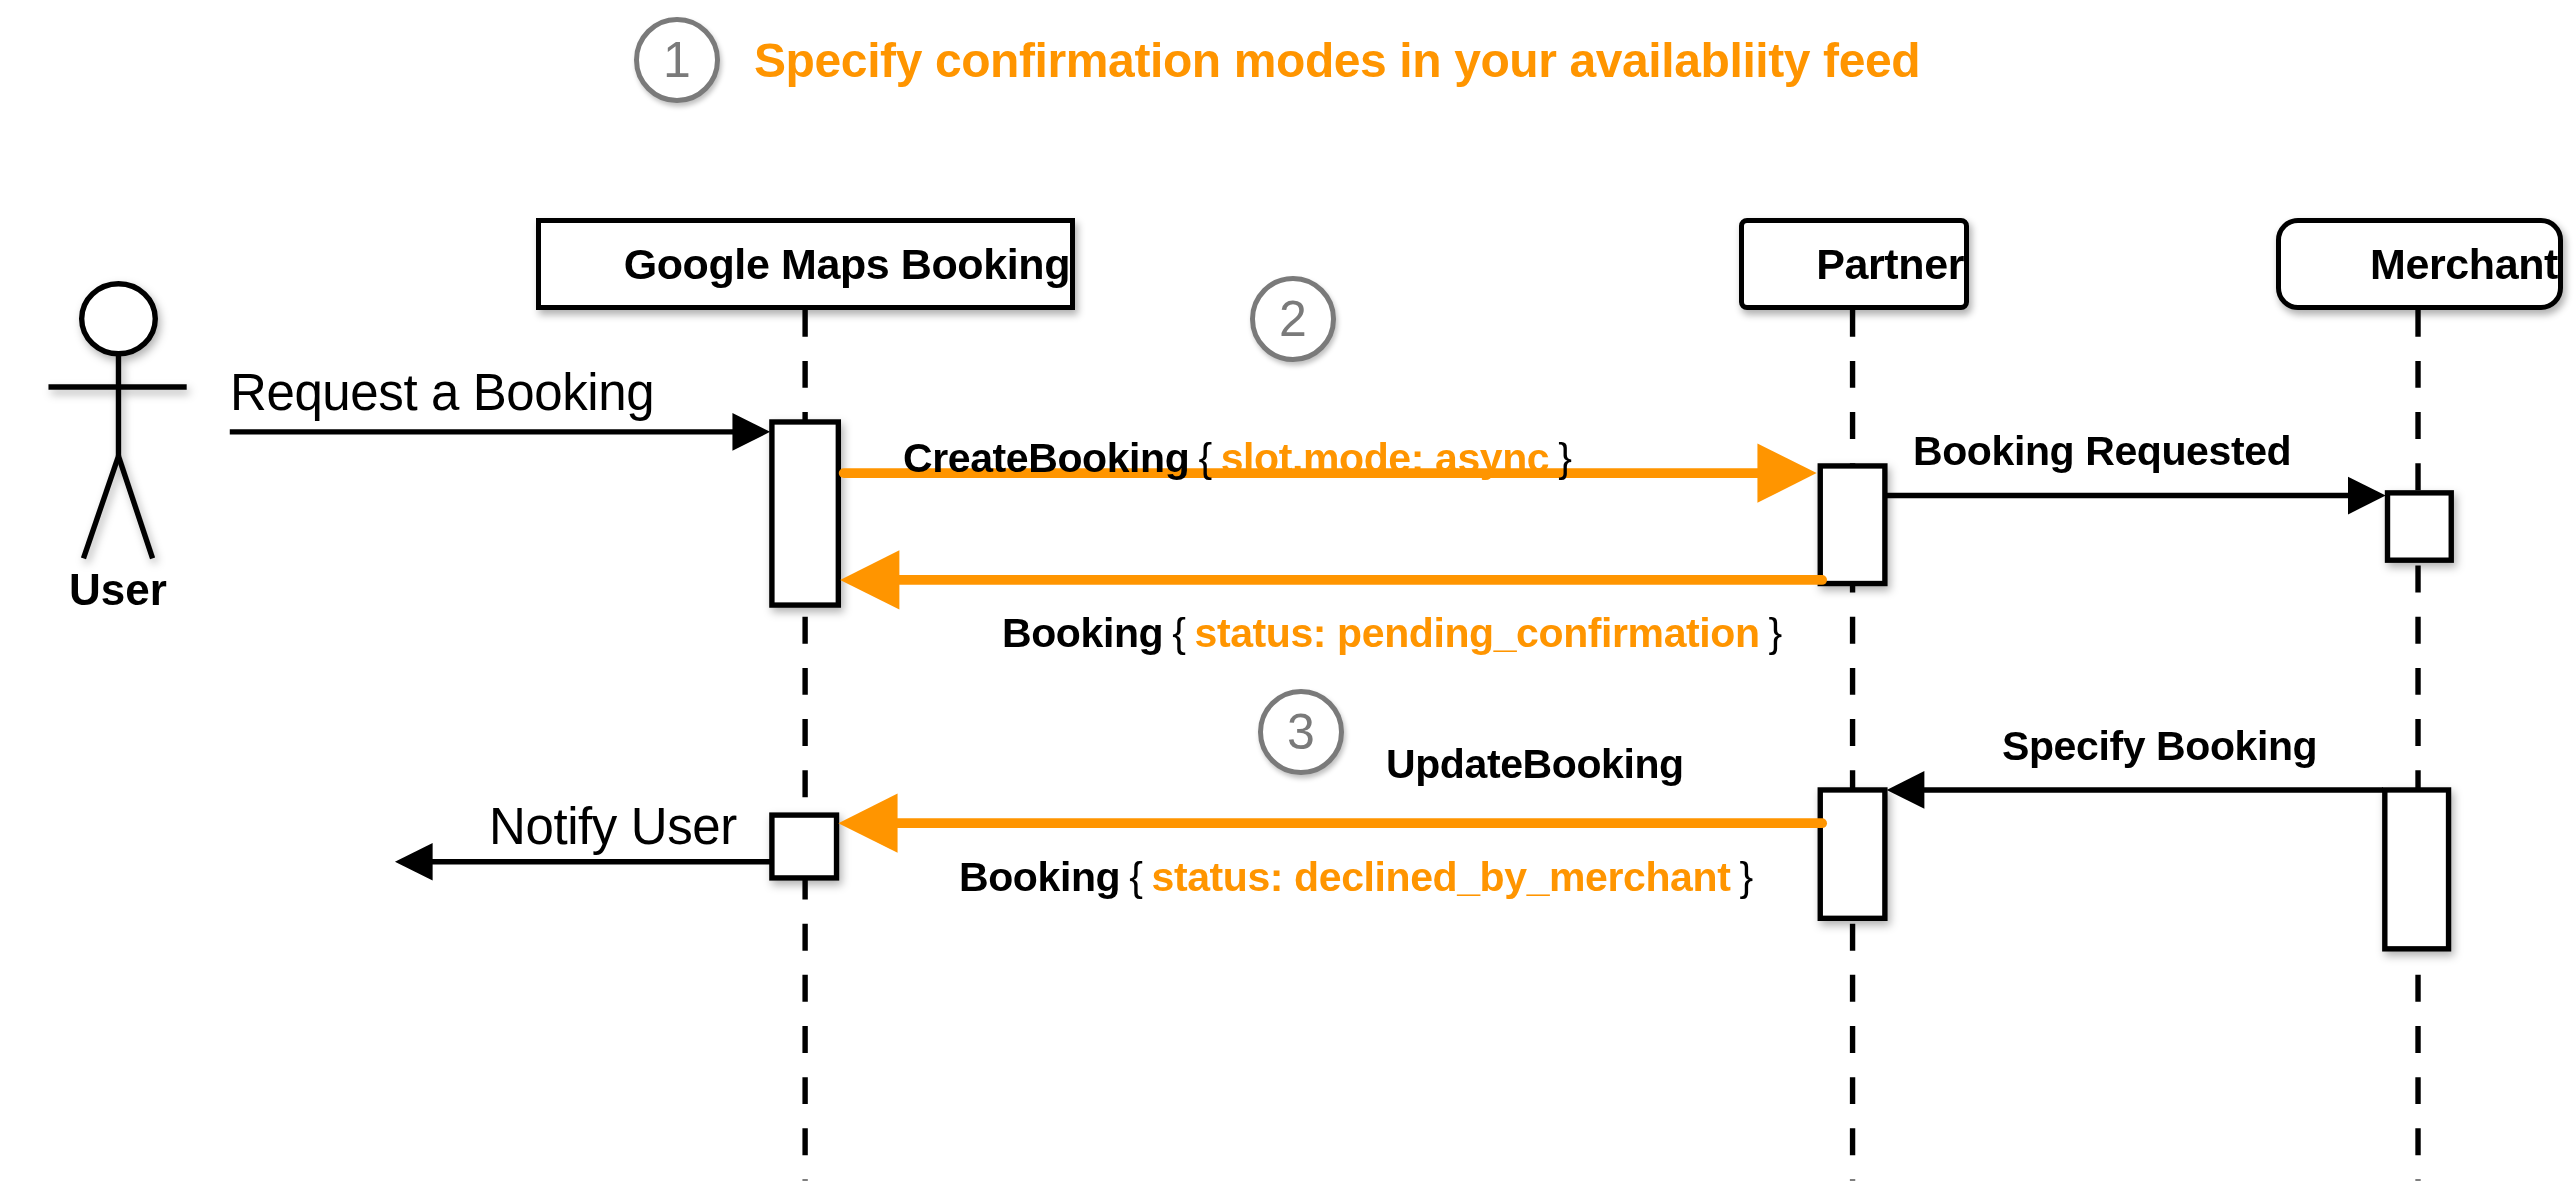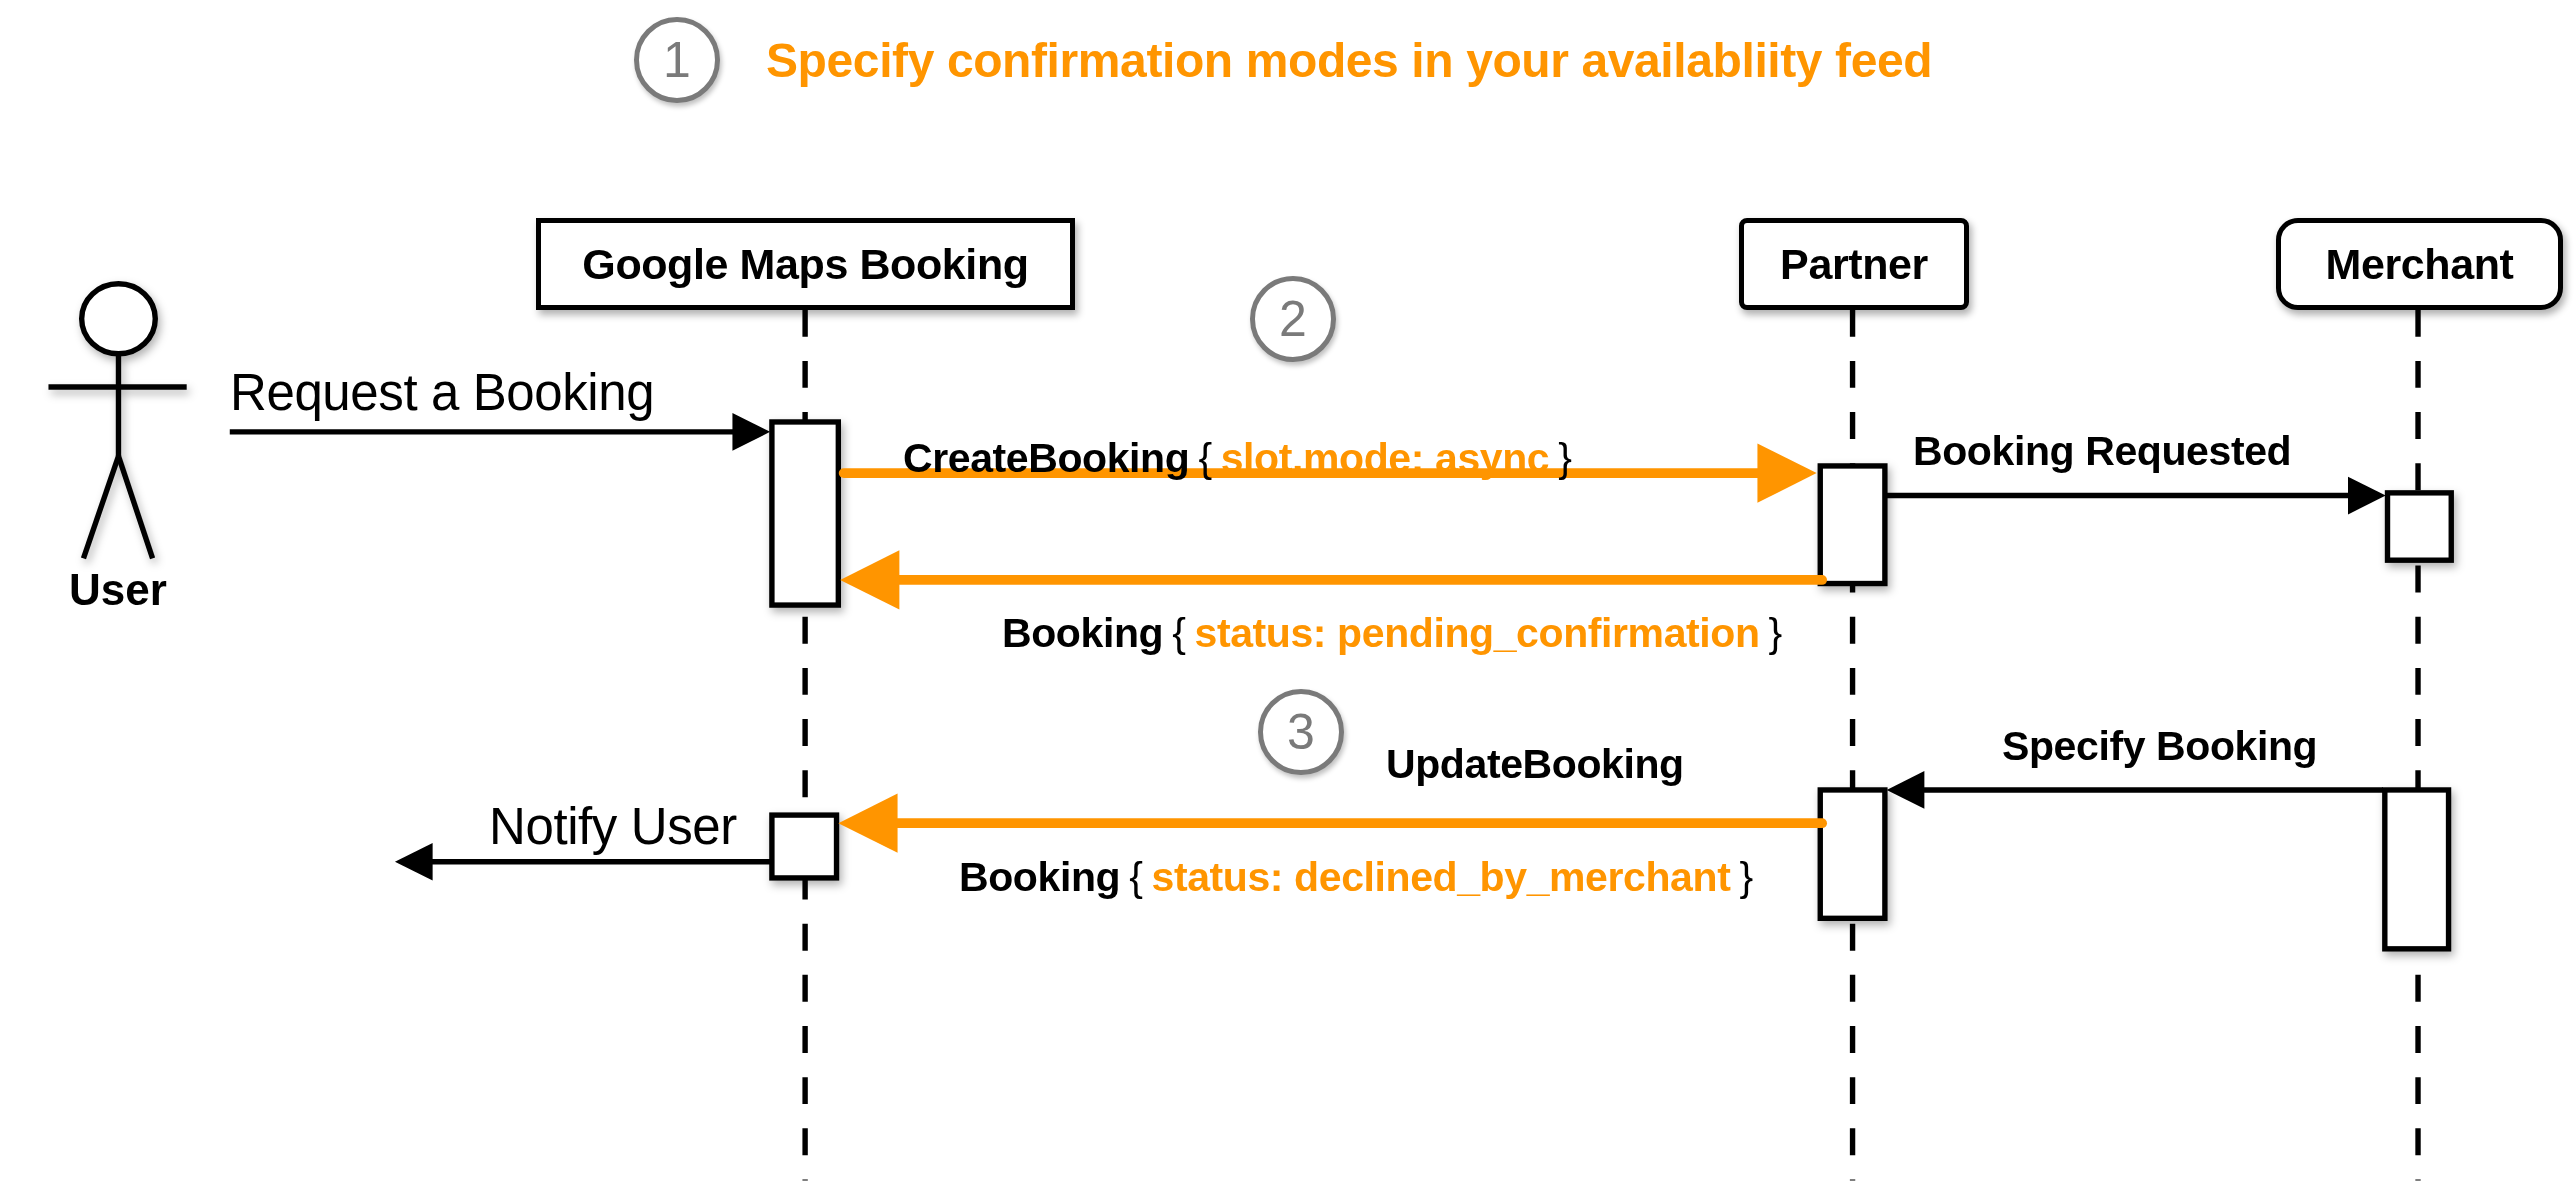--- a/index.html
+++ b/index.html
@@ -42,21 +42,21 @@
   .stick { stroke: #000; stroke-width: 6; fill: none; }
   .stickhead { stroke: #000; stroke-width: 6; fill: #ffffff; }
 
   .actor-box {
     position: absolute;
     box-sizing: border-box;
     background: #ffffff;
     border: 5.4px solid #000;
     display: flex;
     align-items: center;
-    justify-content: center;
+    justify-content: flex-end;
     font-size: 43px;
     font-weight: bold;
     color: #000;
     letter-spacing: -0.4px;
     box-shadow: 2.7px 4.5px 7.2px rgba(0,0,0,0.30);
   }
   .step-circle {
     position: absolute;
     box-sizing: border-box;
     width: 86px;
@@ -73,21 +73,20 @@
   }
   #page-title {
     position: absolute;
     left: 754px;
     top: 33px;
     font-size: 48px;
     font-weight: bold;
     color: #FF9500;
     letter-spacing: -0.4px;
     white-space: nowrap;
-    margin-left: 12px;
   }
   .msg {
     position: absolute;
     white-space: nowrap;
     color: #000;
     letter-spacing: -0.4px;
   }
   .msg-plain { font-size: 51px; font-weight: normal; }
   .msg-bold  { font-size: 41px; font-weight: bold; }
   .msg .b { font-weight: bold; color: #000; }

